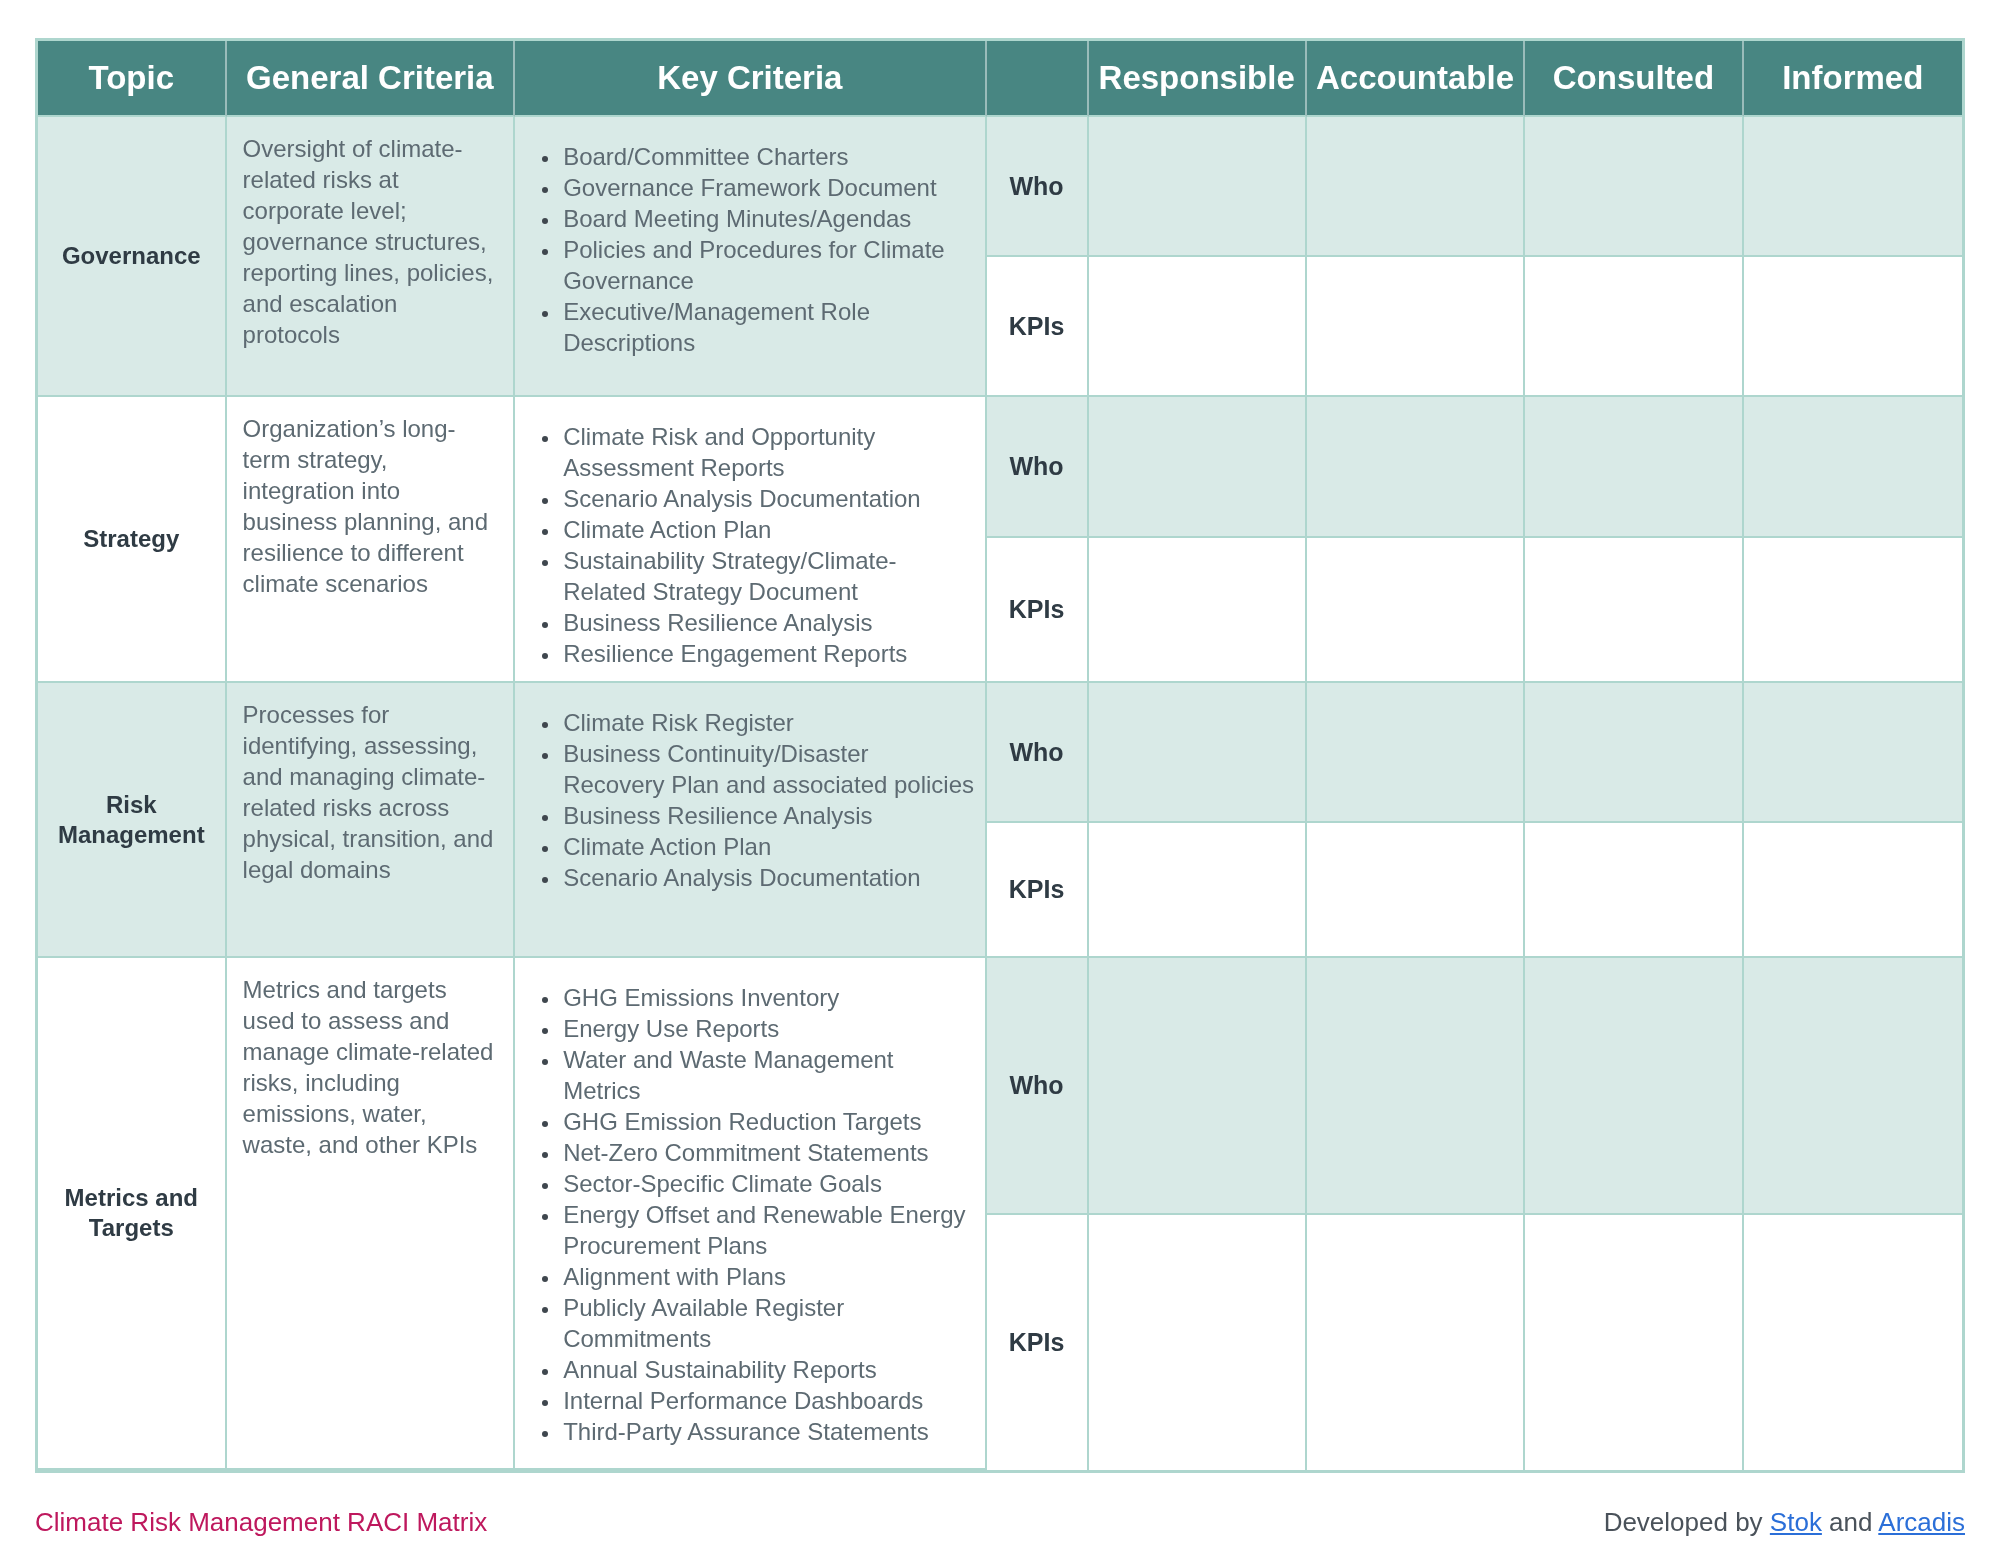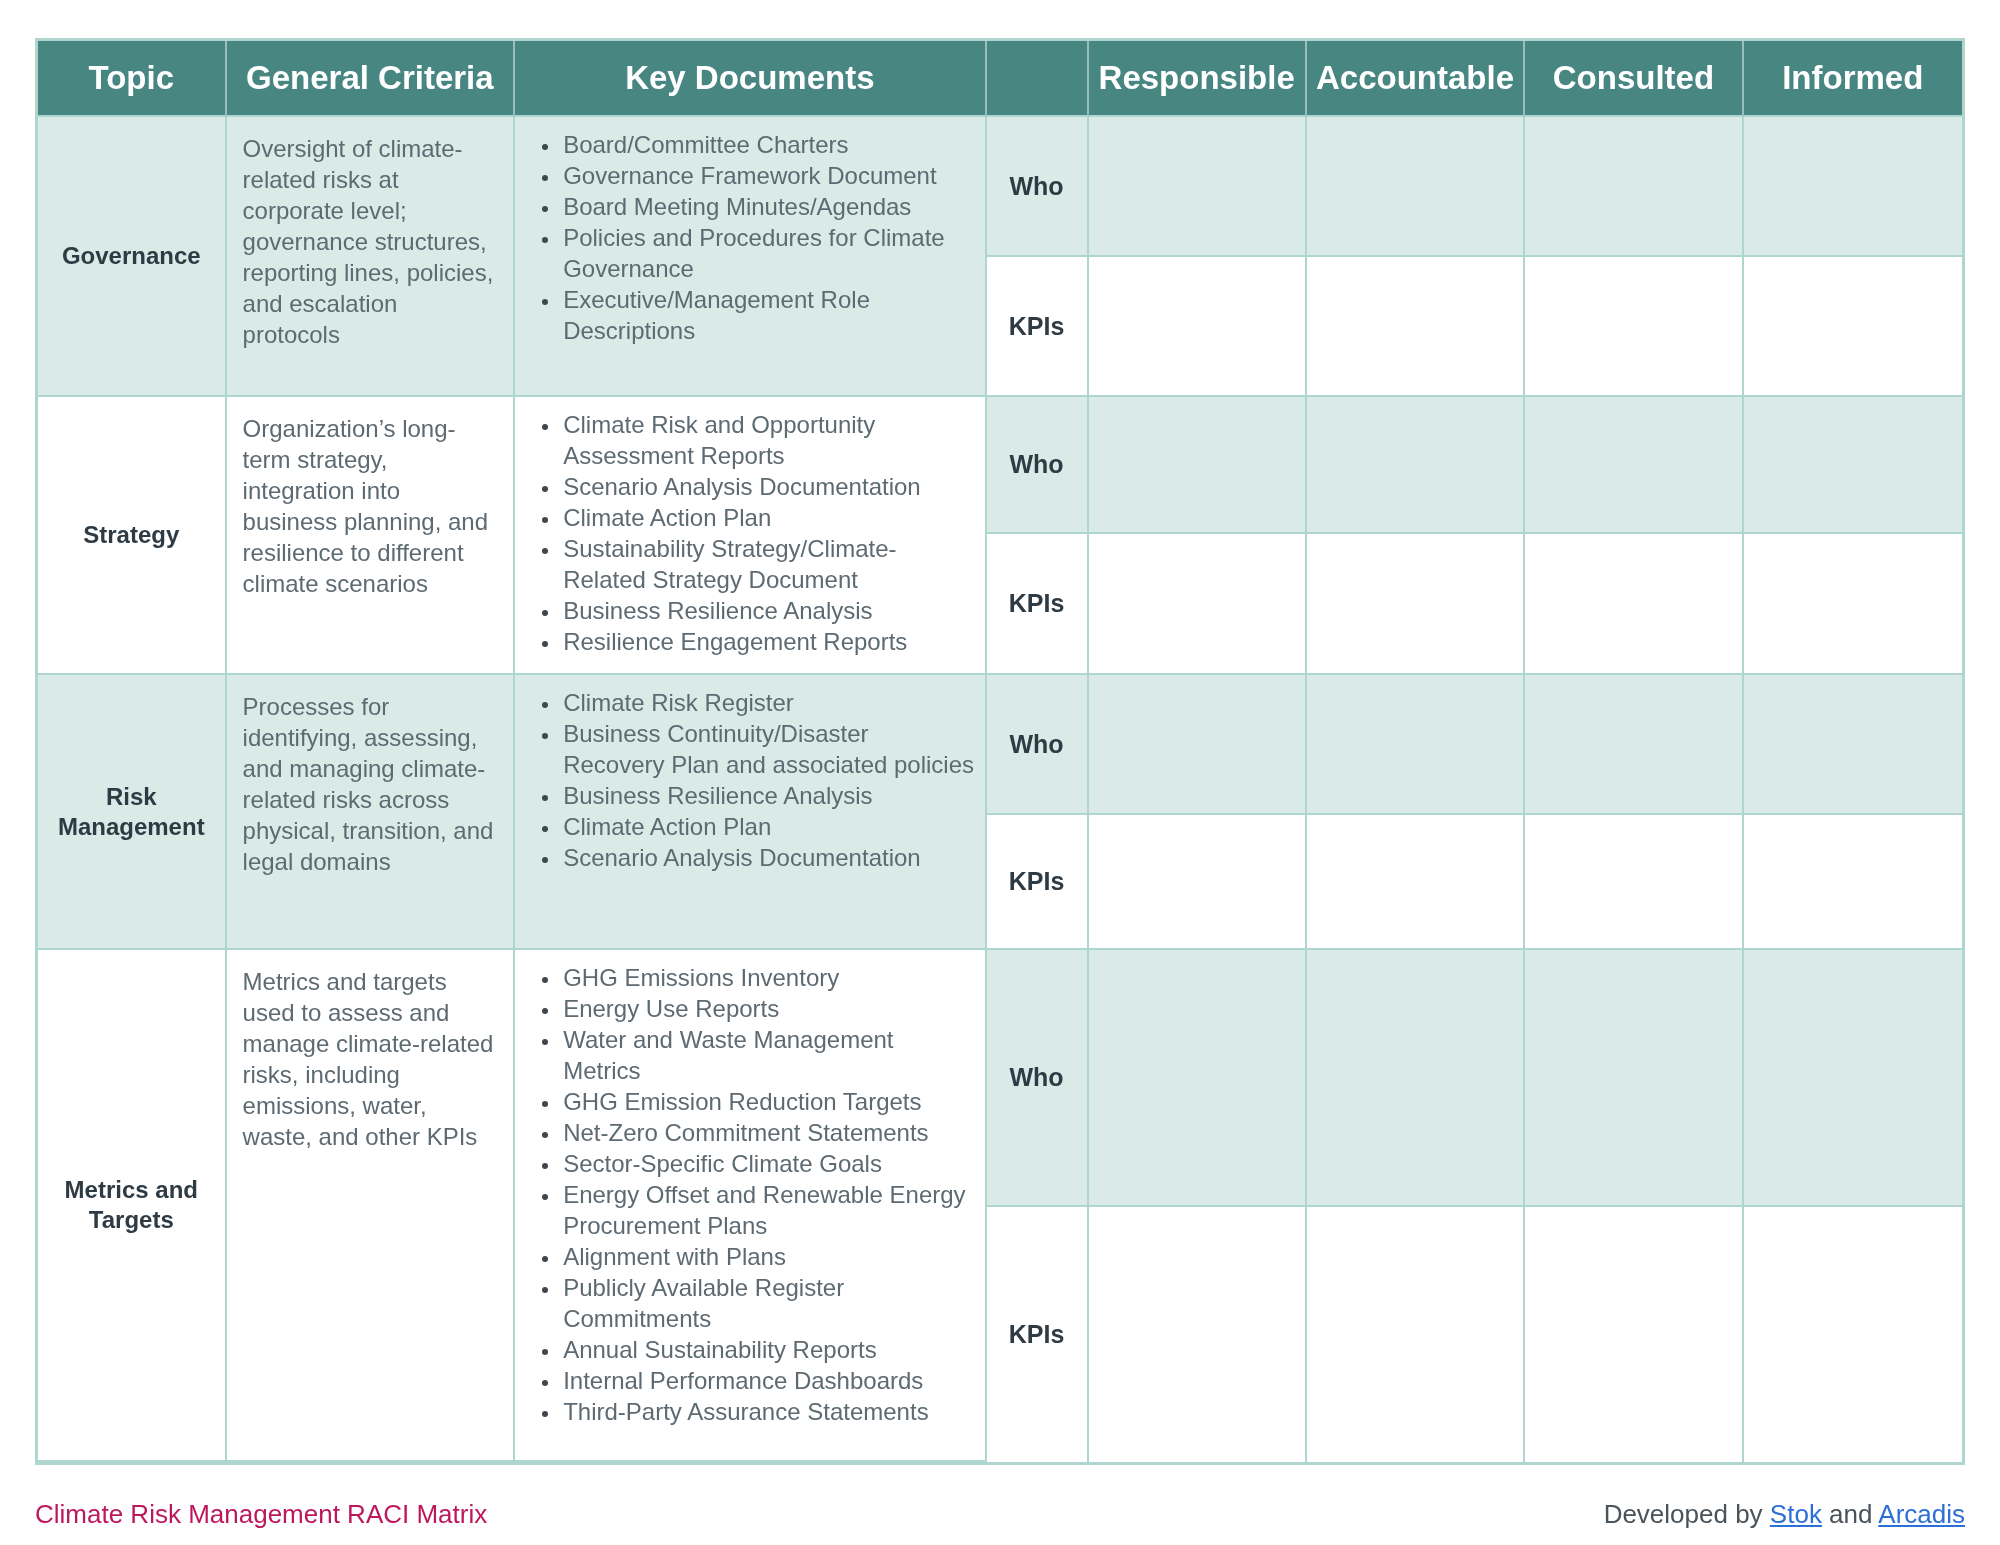--- a/index.html
+++ b/index.html
@@ -51,21 +51,21 @@
   td.topic{
     text-align:center;vertical-align:middle;
     font-weight:700;color:var(--dark);font-size:24px;line-height:1.25;
     padding:6px 8px;
   }
   td.criteria{
     vertical-align:top;text-align:left;
     font-size:24px;line-height:31px;color:var(--body);
     padding:16px 14px 14px 16px;
   }
-  td.docs{vertical-align:top;padding:12px 10px 12px 6px;}
+  td.docs{vertical-align:top;padding:24px 10px 12px 6px;}
   td.docs ul{margin:0;padding-left:40px;}
   td.docs li{
     font-size:24px;line-height:31px;color:var(--body);
     padding-left:2px;margin:0;
   }
   td.docs li::marker{color:#3f474e;font-size:20px;}
   td.rowlabel{
     text-align:center;vertical-align:middle;
     font-weight:700;color:var(--dark);font-size:25px;
   }
@@ -97,21 +97,21 @@
         <col class="c-rowlabel">
       <col class="c-raci">
         <col class="c-raci">
         <col class="c-raci">
         <col class="c-raci">
     </colgroup>
     <thead>
       <tr class="hdr">
         <th>Topic</th>
         <th>General Criteria</th>
-        <th>Key Documents</th>
+        <th>Key Criteria</th>
         <th></th>
         <th>Responsible</th>
         <th>Accountable</th>
         <th>Consulted</th>
         <th>Informed</th>
       </tr>
     </thead>
     <tbody>
 
       <tr class="r-gov-who">

